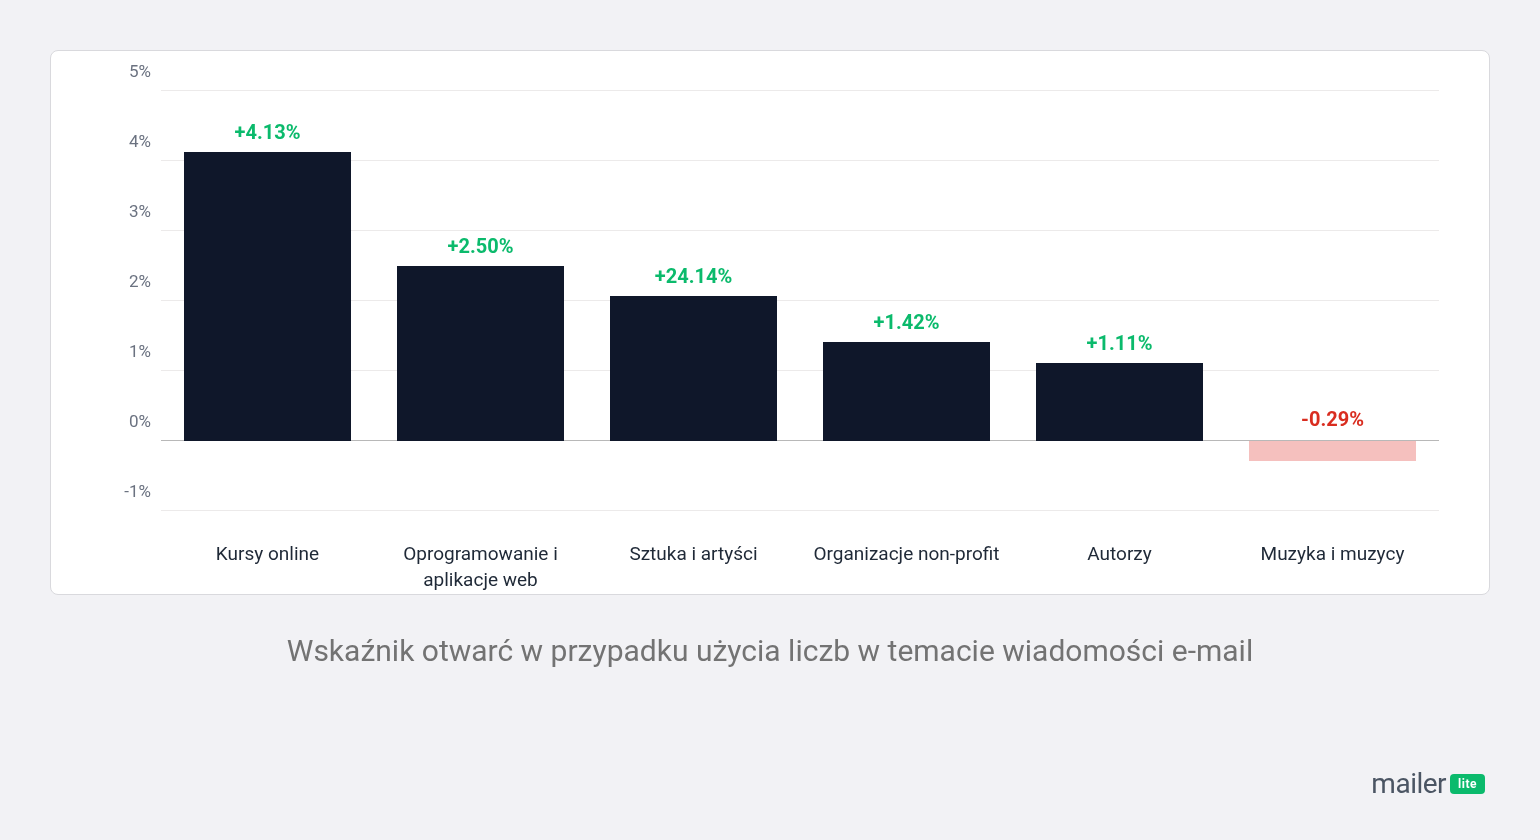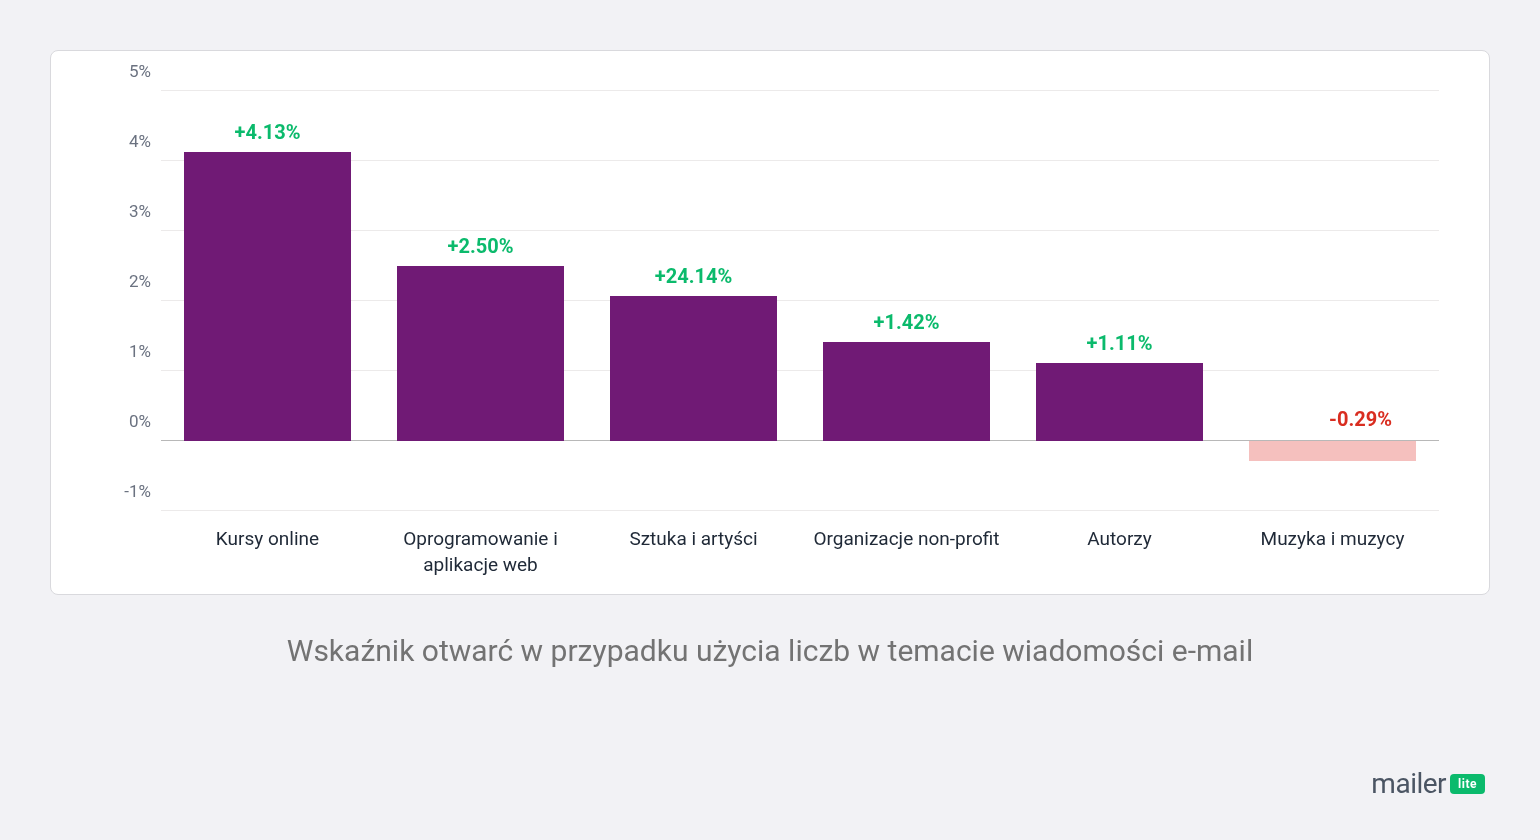--- a/index.html
+++ b/index.html
@@ -57,43 +57,42 @@
       position: relative;
       display: flex;
       justify-content: center;
     }
     .bar {
       position: absolute;
       width: 78%;
       max-width: 180px;
     }
     .bar.pos {
-      background: #701a75;
+      background: #0f172a;
       bottom: var(--zero);
     }
     .bar.neg {
       background: #f5c0be;
       top: calc(100% - var(--zero));
-      padding-left: 28px;
     }
     .bar-label {
       position: absolute;
       width: 100%;
       text-align: center;
       font-size: 20px;
       font-weight: 700;
       white-space: nowrap;
     }
     .bar-label.pos { color: #0bba6c; bottom: 100%; padding-bottom: 8px; }
     .bar-label.neg { color: #d92d20; top: -34px; }
     .x-labels {
       display: flex;
       justify-content: flex-start;
       margin-left: 60px;
-      margin-top: 15px;
+      margin-top: 30px;
     }
     .x-label {
       flex: 1;
       text-align: center;
       font-size: 19px;
       color: #1f2937;
       line-height: 1.35;
       padding: 0 4px;
     }
     .caption {

